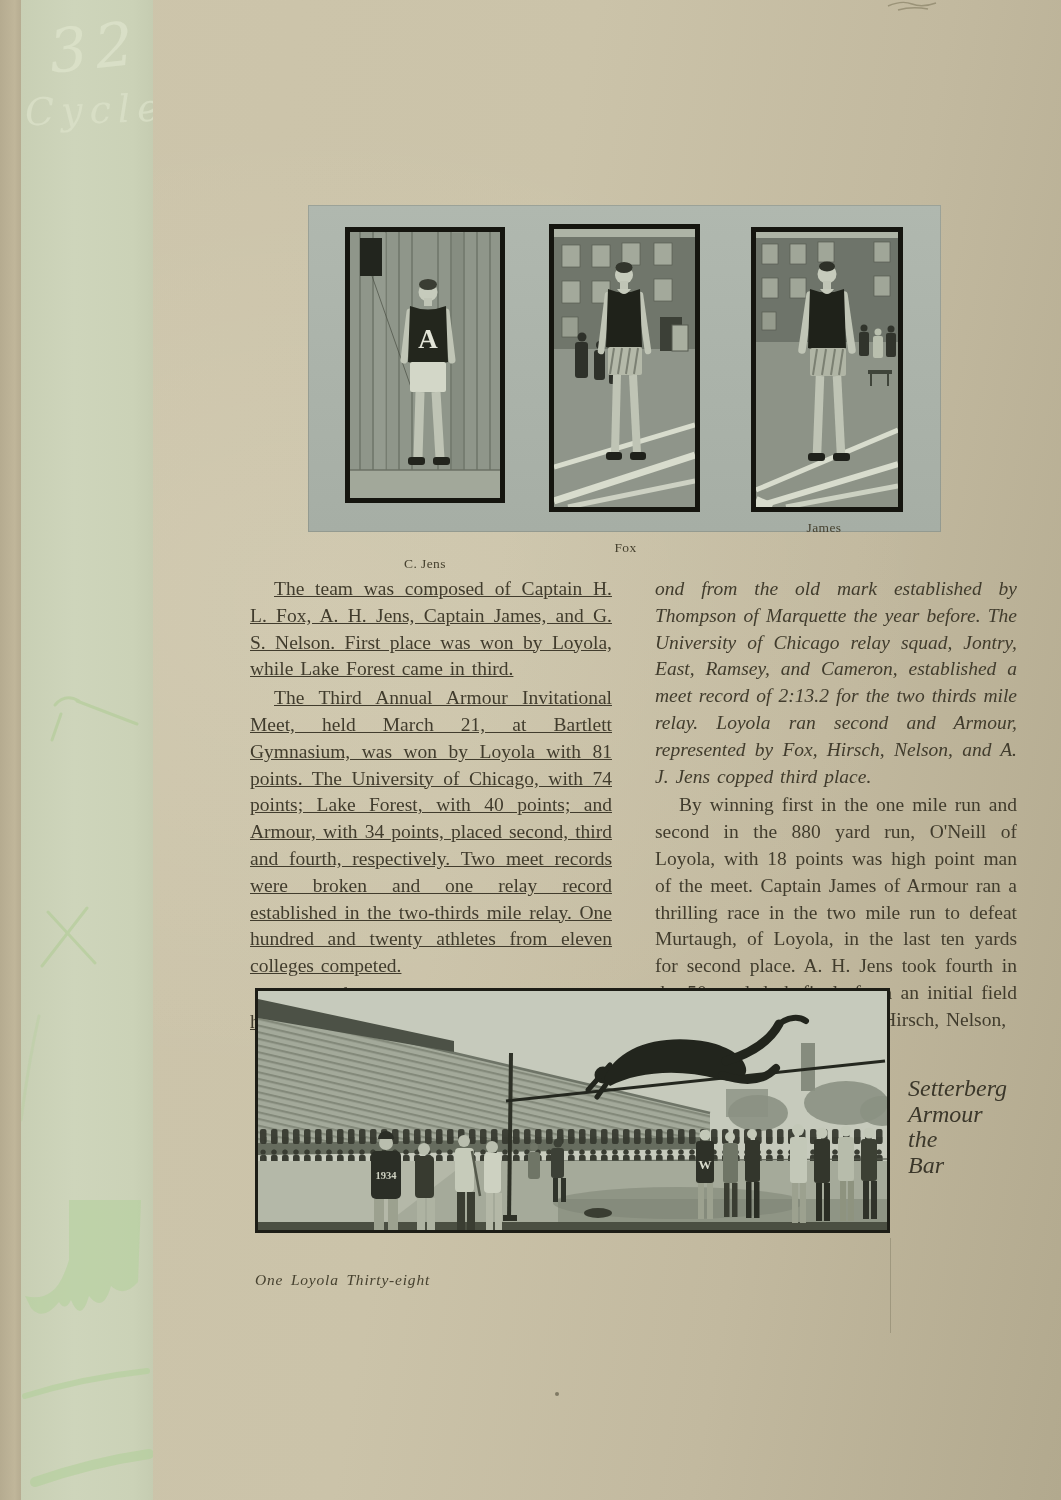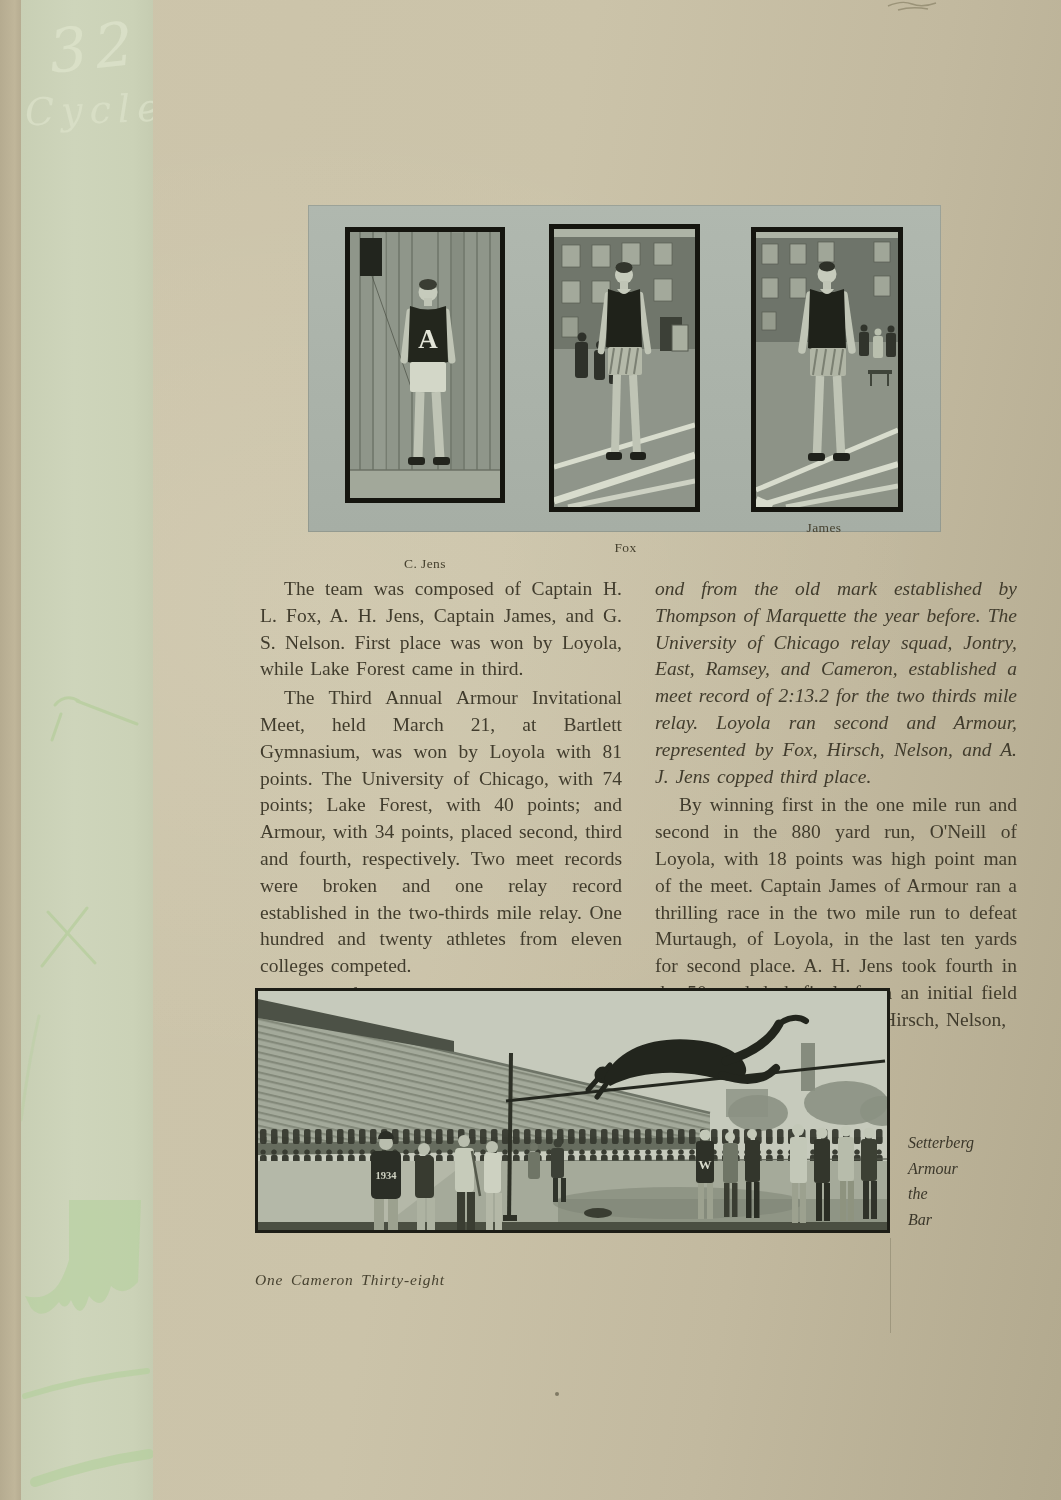--- a/index.html
+++ b/index.html
@@ -36,31 +36,31 @@
 
   .caption{position:absolute;font-size:13.5px;color:#46412f;letter-spacing:.4px;
     text-align:center;width:160px;}
   .cap-1{left:345px;top:540px;margin-top:16px;}
   .cap-2{left:550px;top:540px;width:151px;}
   .cap-3{left:748px;top:520px;width:152px;}
 
   
   .col{position:absolute;top:576px;width:362px;text-align:justify;
     font-size:19.5px;line-height:26.8px;color:#413c2d;word-spacing:2px;}
-  .col-left{left:260px;}
+  .col-left{left:250px;text-decoration:underline;}
   .col-right{left:655px;}
   .col p{margin:0 0 2px 0;text-indent:24px;}
   .col p.no-indent{text-indent:0;font-style:italic;}
 
   
   .bottom-photo{position:absolute;left:255px;top:988px;width:635px;height:245px;
     margin:0;border:3px solid #1d1d16;box-sizing:border-box;background:#c6cabc;overflow:hidden;}
 
-  .side-caption{position:absolute;left:908px;top:1130px;width:130px;
-    font-style:italic;font-size:16px;line-height:25.5px;color:#3b372a;}
+  .side-caption{position:absolute;left:908px;top:1076px;width:130px;
+    font-style:italic;font-size:24px;line-height:25.5px;color:#3b372a;}
   .side-caption div{margin-bottom:0;}
 
   .folio{position:absolute;left:255px;top:1271px;font-style:italic;font-size:15.5px;
     color:#474230;letter-spacing:.8px;word-spacing:3px;}
 
   .crease{position:absolute;left:890px;top:1238px;width:1px;height:95px;
     background:rgba(110,102,80,.35);}
   .squiggle{position:absolute;left:878px;top:0;}
   .spot{position:absolute;left:555px;top:1392px;width:4px;height:4px;border-radius:50%;
     background:rgba(70,65,48,.55);}
@@ -403,21 +403,21 @@
     </svg>
   </figure>
 
   <div class="side-caption">
     <div>Setterberg</div>
     <div>Armour</div>
     <div>the</div>
     <div>Bar</div>
   </div>
 
-  <div class="folio">One Cameron Thirty-eight</div>
+  <div class="folio">One Loyola Thirty-eight</div>
 
   <div class="crease"></div>
   <svg class="squiggle" width="70" height="18" viewBox="0 0 70 18">
     <path d="M10,6 Q24,0 34,4 T58,3 M20,10 Q34,6 50,9" stroke="#7a7258" stroke-width="1.4" fill="none" opacity=".55"></path>
   </svg>
   <div class="spot"></div>
 
 </div>
 
 </body></html>

